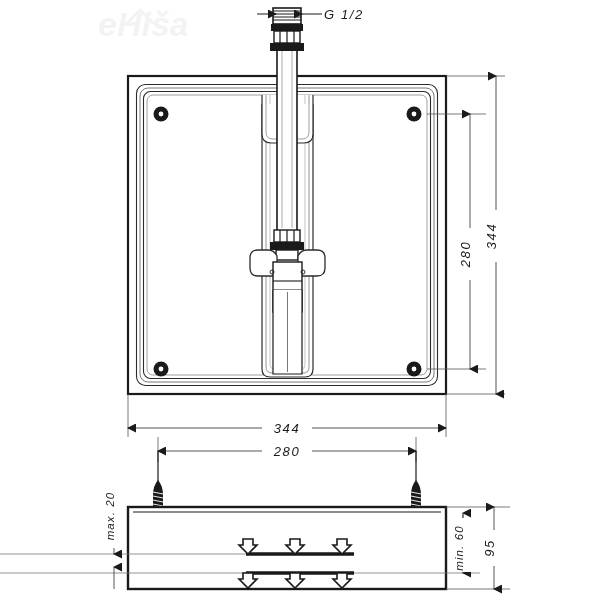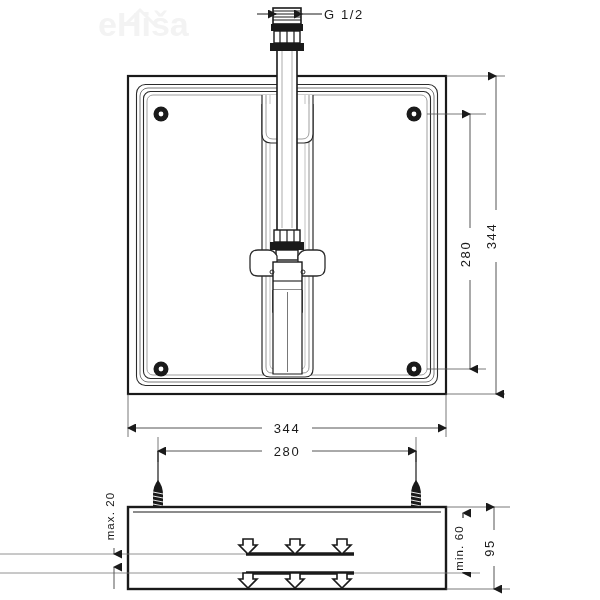--- a/index.html
+++ b/index.html
@@ -12,20 +12,21 @@
     height: 600px;
     position: relative;
     overflow: hidden;
     font-family: "Liberation Sans", sans-serif;
   }
   #drawing-root {
     position: absolute;
     left: 0; top: 0;
     width: 476px;
     height: 600px;
+    font-style: italic;
   }
   svg { display: block; }
   .dim-text {
     font-family: "Liberation Sans", sans-serif;
     font-size: 13px;
     fill: #1a1a1a;
     letter-spacing: 1.6px;
   }
   .dim-text-small {
     font-family: "Liberation Sans", sans-serif;

